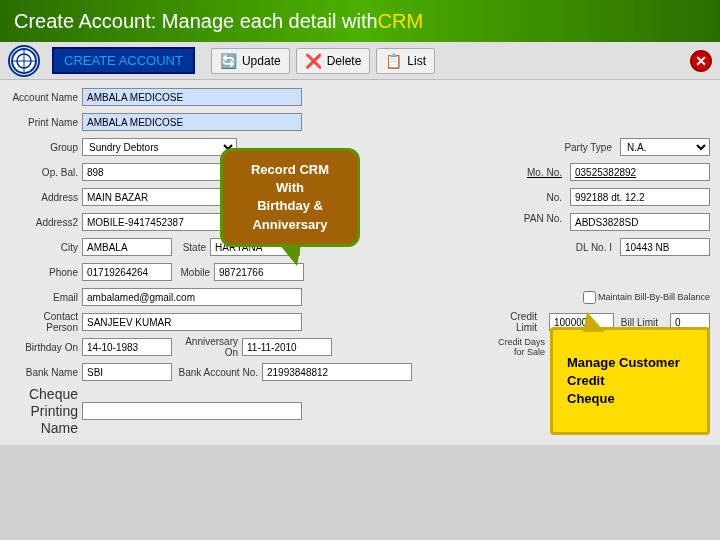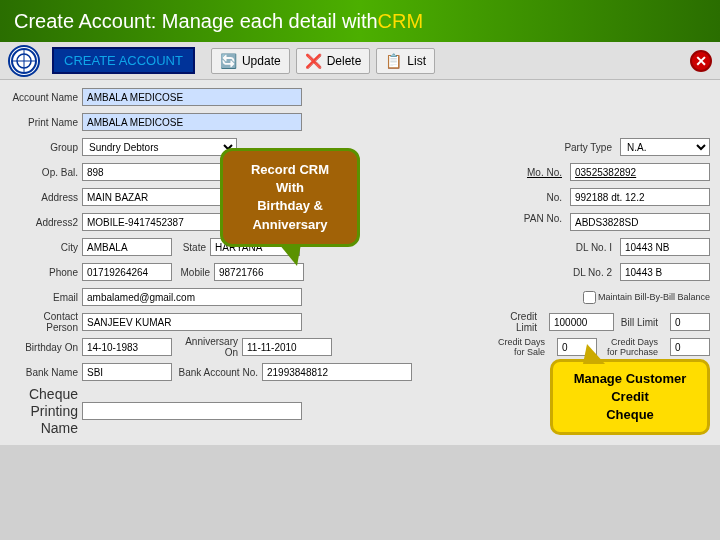--- a/index.html
+++ b/index.html
@@ -203,26 +203,26 @@
       border-left: 18px solid transparent;
       border-right: 4px solid transparent;
       border-top: 22px solid #5a9200;
     }
 
     
     .balloon-yellow {
       position: absolute;
       background: #ffdd00;
       border: 3px solid #ccaa00;
-      border-radius: 10px;
-      padding: 8px 14px;
+      border-radius: 4px;
+      padding: 24px 14px;
       color: #000;
       font-weight: bold;
       font-size: 13px;
-      text-align: center;
+      text-align: left;
       line-height: 1.4;
       z-index: 10;
     }
     .balloon-yellow::before {
       content: '';
       position: absolute;
       top: -18px;
       left: 30px;
       border-left: 4px solid transparent;
       border-right: 18px solid transparent;
@@ -337,24 +337,20 @@
         <label class="right-label">DL No. I</label>
         <input class="right-input small" type="text" value="10443 NB" style="">
       </div>
     </div>
 
     <div class="form-row">
       <label class="field-label">Phone</label>
       <input class="field-input small" type="text" value="01719264264" style="">
       <label class="field-label" style="width:42px;">Mobile</label>
       <input class="field-input small" type="text" value="98721766" style="">
-      <div style="margin-left:auto; display:flex; align-items:center;">
-        <label class="right-label">DL No. 2</label>
-        <input class="right-input small" type="text" value="10443 B" style="">
-      </div>
     </div>
 
     <div class="form-row">
       <label class="field-label">Email</label>
       <input class="field-input wide" type="text" value="ambalamed@gmail.com" style="">
       <div style="margin-left:auto; display:flex; align-items:center;">
         <label class="checkbox-label">
           <input type="checkbox" style="">
           <span>Maintain Bill-By-Bill Balance</span>
         </label>

